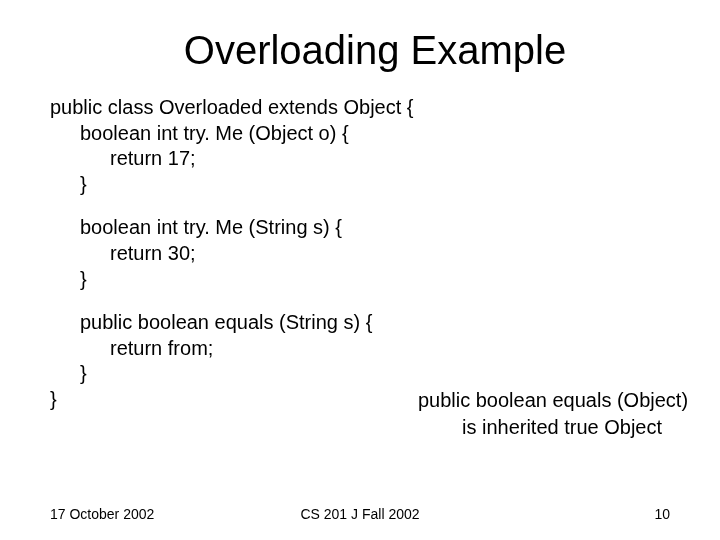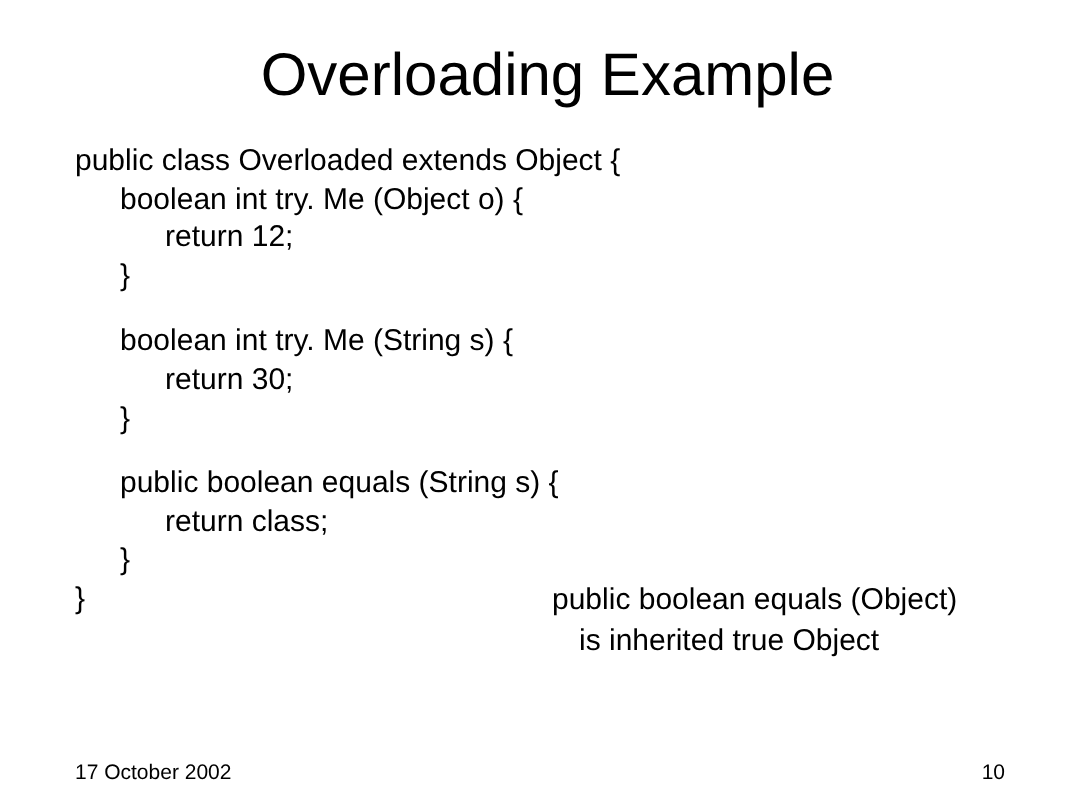--- a/index.html
+++ b/index.html
@@ -12,21 +12,21 @@
     height: 540px;
     background: #ffffff;
     font-family: Arial, Helvetica, sans-serif;
     color: #000;
     position: relative;
     overflow: hidden;
   }
   .slide {
     width: 100%;
     height: 100%;
-    padding: 20px 40px 50px 50px;
+    padding: 20px 20px 50px 50px;
     position: relative;
   }
   .title {
     font-size: 40px;
     font-weight: normal;
     text-align: center;
     margin-bottom: 22px;
     margin-top: 8px;
   }
   .code-area {
@@ -41,21 +41,21 @@
   .ind1 { padding-left: 0px; }
   .ind2 { padding-left: 30px; }
   .ind3 { padding-left: 60px; }
   .note {
     position: absolute;
     right: -18px;
     top: 292px;
     font-family: Verdana, Geneva, sans-serif;
     font-size: 20px;
     line-height: 1.35;
-    text-align: left;
+    text-align: center;
     width: 330px;
   }
   .footer {
     position: absolute;
     bottom: 18px;
     left: 0;
     width: 100%;
     padding: 0 50px 0 50px;
     font-family: Liberation Sans, sans-serif;
     font-size: 14px;
@@ -74,41 +74,42 @@
 <body>
 
 <div class="slide">
   <h1 class="title">Overloading Example</h1>
 
   <div class="code-area">
 
     <div class="code-block">
       <div class="ind1">public class Overloaded extends Object {</div>
       <div class="ind2">boolean int try. Me (Object o) {</div>
-      <div class="ind3">return 12;</div>
+      <div class="ind3">return 17;</div>
       <div class="ind2">}</div>
     </div>
 
     <div class="code-block">
       <div class="ind2">boolean int try. Me (String s) {</div>
       <div class="ind3">return 30;</div>
       <div class="ind2">}</div>
     </div>
 
     <div class="code-block">
       <div class="ind2">public boolean equals (String s) {</div>
-      <div class="ind3">return class;</div>
+      <div class="ind3">return from;</div>
       <div class="ind2">}</div>
       <div class="ind1">}</div>
     </div>
 
     <div class="note">
       <div>public boolean equals (Object)</div>
       <div style="padding-left:18px;">is inherited true Object</div>
     </div>
 
   </div>
 
   <div class="footer">
     <span>17 October 2002</span>
+    <span class="center">CS 201 J Fall 2002</span>
     <span>10</span>
   </div>
 </div>
 
 </body></html>

